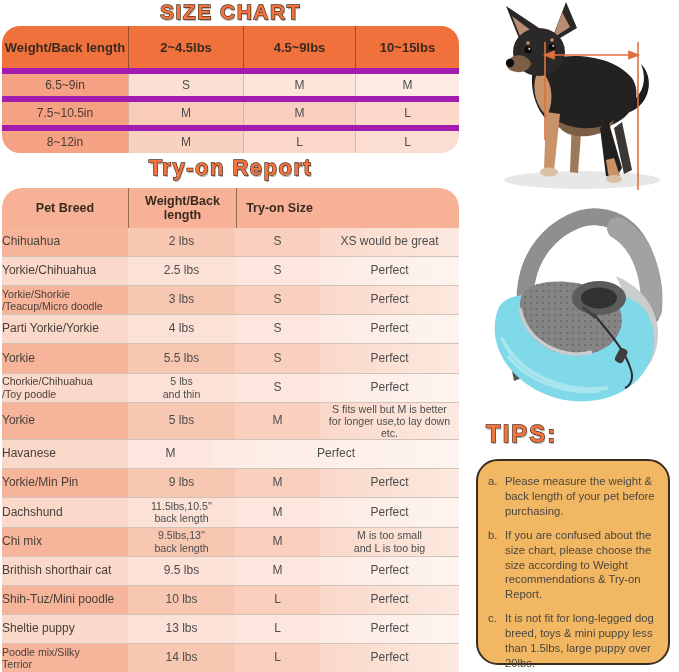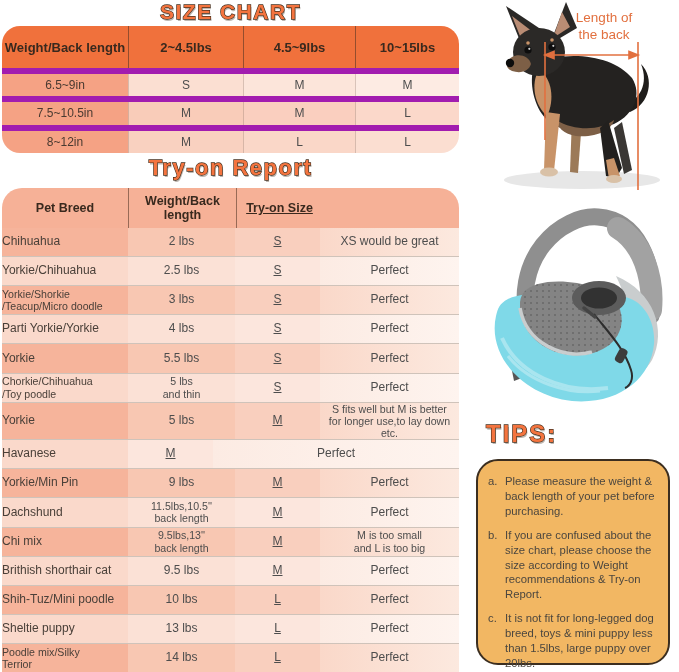--- a/index.html
+++ b/index.html
@@ -38,21 +38,21 @@
   .sc-row:nth-child(4) .w2{background:#F9D1C0;} .sc-row:nth-child(4) .w3{background:#FAD7C8;} .sc-row:nth-child(4) .w4{background:#FBDED1;}
 
   
   .to-table{position:absolute;left:2px;top:188px;width:457px;height:484px;
     border-radius:20px 20px 0 0;overflow:hidden;display:flex;flex-direction:column;}
   .to-header{height:40px;display:flex;background:#F6B197;flex:none;}
   .to-header .cell{font-size:12.5px;font-weight:700;color:#39291E;}
   .to-header .cell + .cell{border-left:1px solid rgba(74,48,32,.55);}
   .to-table .c1{width:126px;}
   .to-table .c2{width:107px;}
-  .to-table .c3{width:85px;text-decoration:underline;}
+  .to-table .c3{width:85px;}
   .to-table .c4{flex:1;}
   .to-row{flex:1;display:flex;}
   .to-row + .to-row{border-top:1.5px solid #cfc3ba;}
   .to-row .cell{font-size:12px;color:#4d4d4d;white-space:pre-line;line-height:1.15;}
   .to-row .c1{justify-content:flex-start;text-align:left;color:#4a4039;}
   .to-row .cell.two-line{font-size:10.6px;}
   
   .to-row:nth-child(odd) .c1{background:#FAD9CB;}
   .to-row:nth-child(odd) .c2{background:#FBE1D6;}
   .to-row:nth-child(odd) .c3{background:#FCE6DD;}
@@ -258,22 +258,20 @@
 
   <svg id="measure-overlay" viewBox="0 0 217 198">
     <g stroke="#E2703F" stroke-width="1.6" fill="#E2703F">
       <line x1="83" y1="42" x2="83" y2="140"></line>
       <line x1="176" y1="42" x2="176" y2="190"></line>
       <line x1="87" y1="55" x2="172" y2="55"></line>
       <polygon points="83,55 92,51.5 92,58.5"></polygon>
       <polygon points="176,55 167,51.5 167,58.5"></polygon>
     </g>
   </svg>
-  <div id="back-length-label">Length of
-the back</div>
 
   <svg id="bag-figure" viewBox="0 0 207 225">
     <defs>
       <pattern id="mesh" width="6" height="6" patternUnits="userSpaceOnUse">
         <circle cx="3" cy="3" r="1.1" fill="#6a6a6a"></circle>
       </pattern>
     </defs>
 
     <path d="M62,135 C40,58 96,16 130,19 C168,22 189,62 183,118" fill="none" stroke="#8f8f8f" stroke-width="17" stroke-linecap="round"></path>
     <path d="M150,30 C175,45 186,80 183,112" fill="none" stroke="#a2a2a2" stroke-width="22" stroke-linecap="round"></path>

